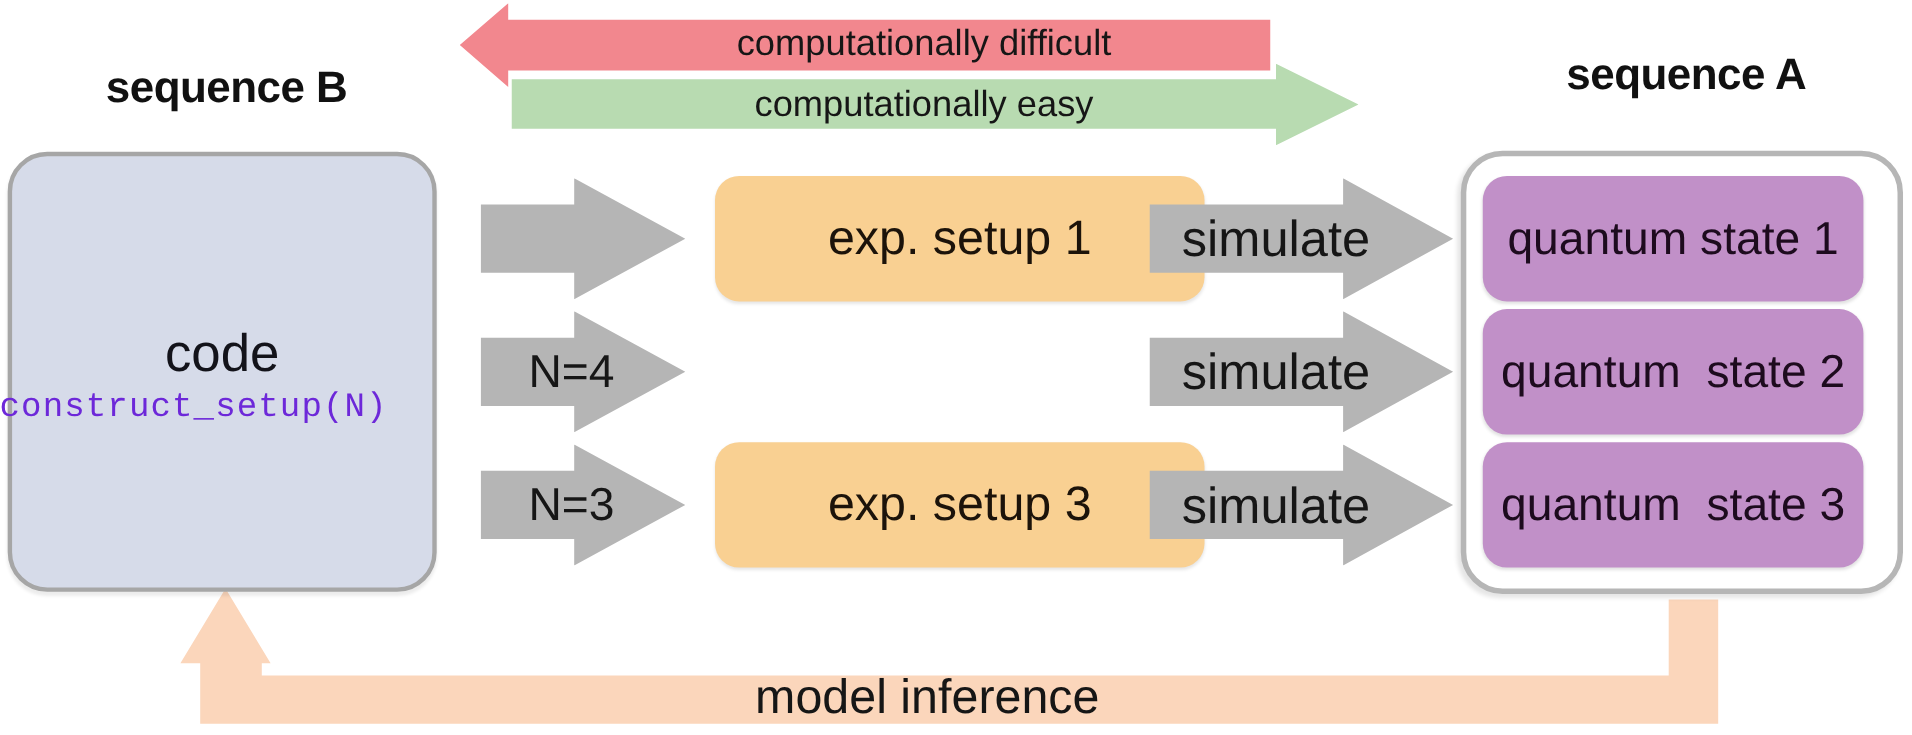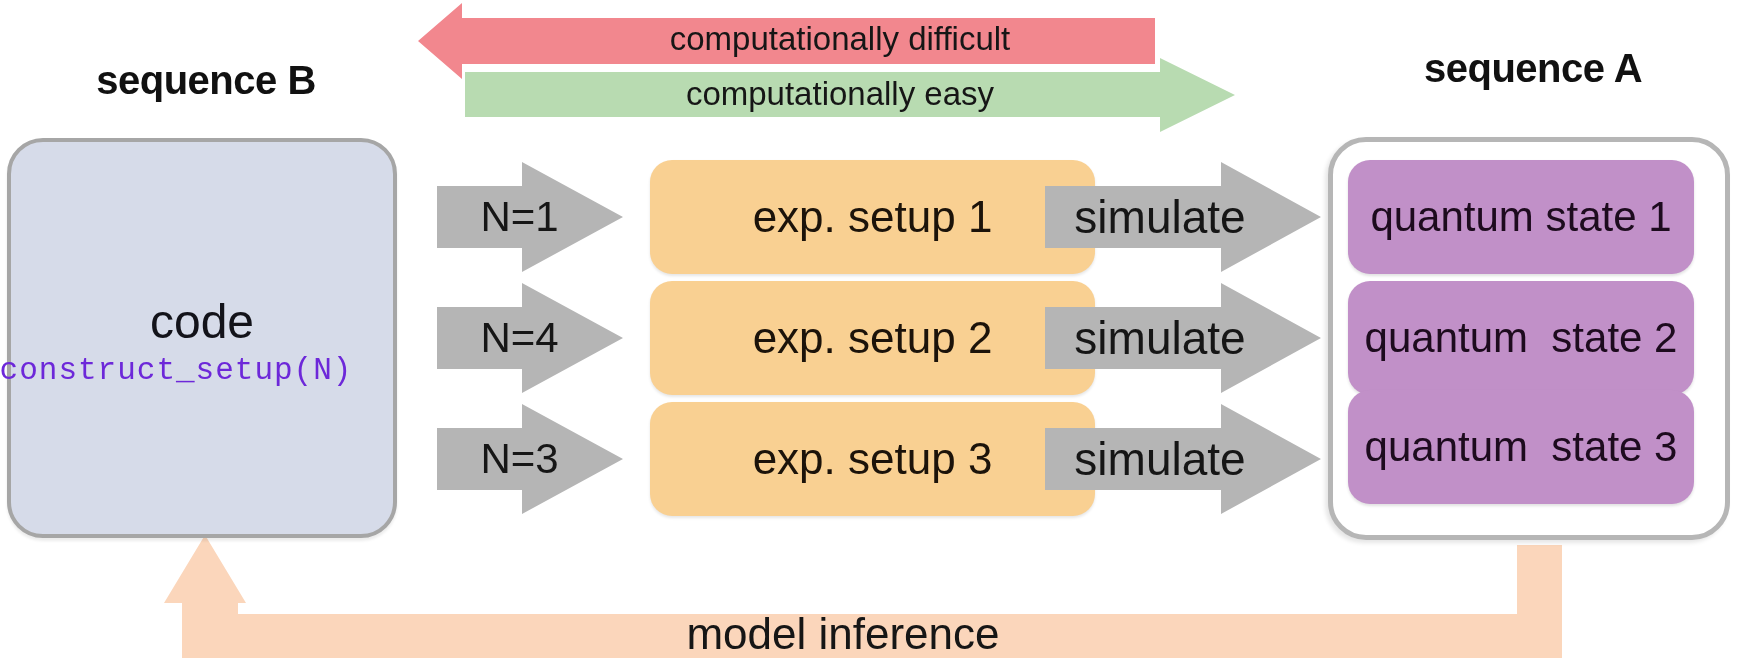--- a/index.html
+++ b/index.html
@@ -70,55 +70,51 @@
 
   <div class="abs seqb-box"></div>
   <div class="abs center code-heading">code</div>
   <div class="abs center code-line">construct_setup(N)</div>
 
   <div class="abs seqa-box"></div>
 
   <svg class="abs" style="left:437px;top:162px;z-index:2;" width="186" height="110" viewBox="0 0 186 110">
     <polygon points="0,24 85,24 85,0 186,55 85,110 85,86 0,86" fill="#b5b5b5"></polygon>
   </svg>
-  <div class="abs center n-label" style="left:437px;top:191px;width:165px;height:52px;">N=1</div>
   <div class="abs center setup-box" style="top:160px;">
     <span class="setup-label">exp. setup 1</span>
   </div>
   <svg class="abs" style="left:1045px;top:162px;z-index:2;" width="276" height="110" viewBox="0 0 276 110">
     <polygon points="0,24 176,24 176,0 276,55 176,110 176,86 0,86" fill="#b5b5b5"></polygon>
   </svg>
   <div class="abs center sim-label" style="left:1045px;top:189px;width:230px;height:56px;">simulate</div>
   <div class="abs center state-box" style="top:160px;">
     <span class="state-label">quantum state 1</span>
   </div>
 
   <svg class="abs" style="left:437px;top:283px;z-index:2;" width="186" height="110" viewBox="0 0 186 110">
     <polygon points="0,24 85,24 85,0 186,55 85,110 85,86 0,86" fill="#b5b5b5"></polygon>
   </svg>
   <div class="abs center n-label" style="left:437px;top:312px;width:165px;height:52px;">N=4</div>
-  <div class="abs center setup-box" style="top:281px;">
-    <span class="setup-label">exp. setup 2</span>
-  </div>
   <svg class="abs" style="left:1045px;top:283px;z-index:2;" width="276" height="110" viewBox="0 0 276 110">
     <polygon points="0,24 176,24 176,0 276,55 176,110 176,86 0,86" fill="#b5b5b5"></polygon>
   </svg>
   <div class="abs center sim-label" style="left:1045px;top:310px;width:230px;height:56px;">simulate</div>
   <div class="abs center state-box" style="top:281px;">
     <span class="state-label">quantum  state 2</span>
   </div>
 
   <svg class="abs" style="left:437px;top:404px;z-index:2;" width="186" height="110" viewBox="0 0 186 110">
     <polygon points="0,24 85,24 85,0 186,55 85,110 85,86 0,86" fill="#b5b5b5"></polygon>
   </svg>
   <div class="abs center n-label" style="left:437px;top:433px;width:165px;height:52px;">N=3</div>
   <div class="abs center setup-box" style="top:402px;">
     <span class="setup-label">exp. setup 3</span>
   </div>
   <svg class="abs" style="left:1045px;top:404px;z-index:2;" width="276" height="110" viewBox="0 0 276 110">
     <polygon points="0,24 176,24 176,0 276,55 176,110 176,86 0,86" fill="#b5b5b5"></polygon>
   </svg>
   <div class="abs center sim-label" style="left:1045px;top:431px;width:230px;height:56px;">simulate</div>
-  <div class="abs center state-box" style="top:390px;">
+  <div class="abs center state-box" style="top:402px;">
     <span class="state-label">quantum  state 3</span>
   </div>
 
 </div>
 
 </body></html>

